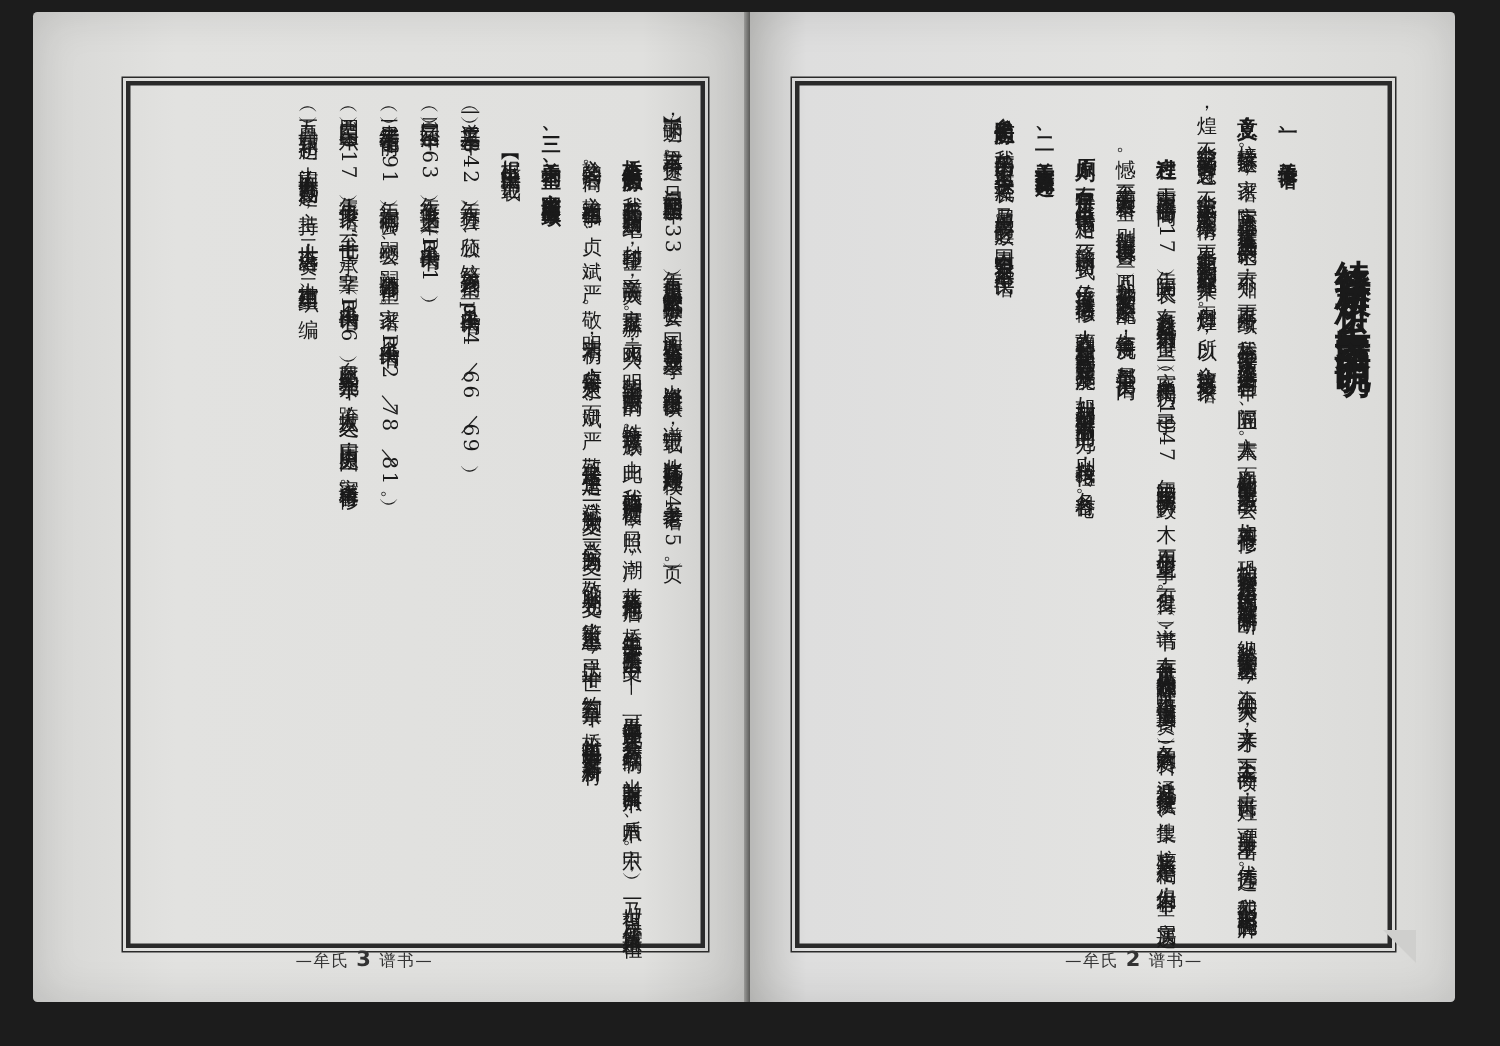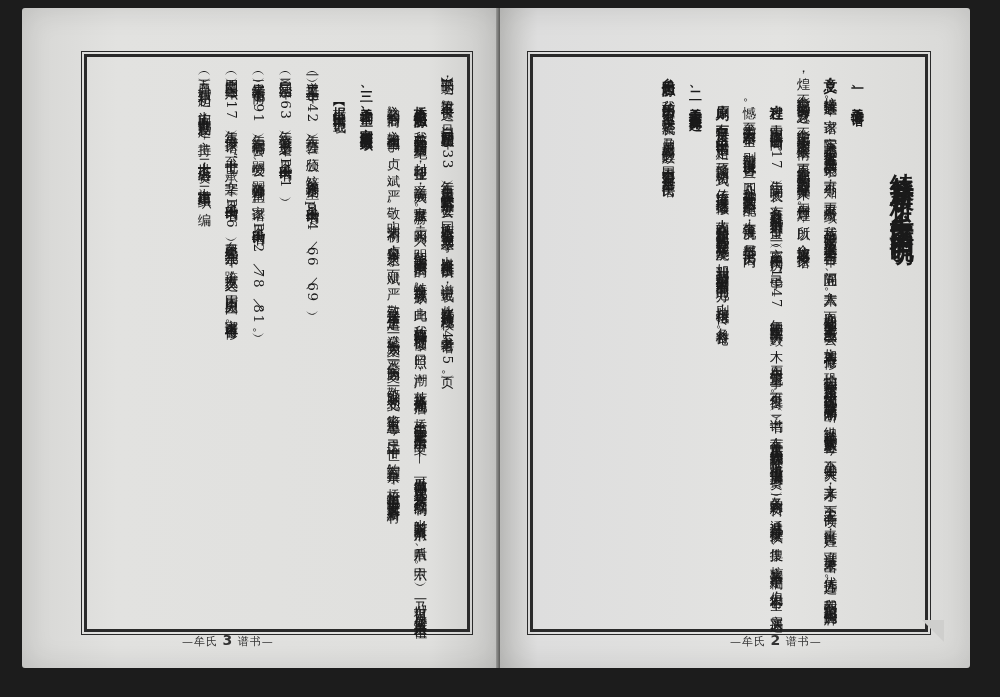--- a/index.html
+++ b/index.html
@@ -32,22 +32,22 @@
     font-size:24px; letter-spacing:5px; margin-top:86px; margin-left:14px; line-height:34px;
   }
   .heading { font-family:"DejaVu Sans","Liberation Sans",sans-serif; font-weight:bold; font-size:13px; margin-top:14px; }
   .label { font-family:"DejaVu Sans","Liberation Sans",sans-serif; font-weight:bold; }
   p { margin:0; }
   .indent { margin-top:28px; }
   .footer {
     position:absolute; top:624px; font-size:11px; color:#333;
     font-family:"DejaVu Sans","Liberation Sans",sans-serif; letter-spacing:1px;
   }
-  .left .footer { left:160px; }
-  .right .footer { left:230px; }
+  .left .footer { left:175px; }
+  .right .footer { left:210px; }
   .footer b { font-size:14px; }
   .curl { position:absolute; right:26px; bottom:26px; width:0; height:0; border-left:22px solid transparent; border-top:22px solid #cfcfcd; transform:rotate(0deg); }
 </style>
 </head>
 <body>
 
 <div class="book">
 
   <div class="page left">
     <div class="frame">

